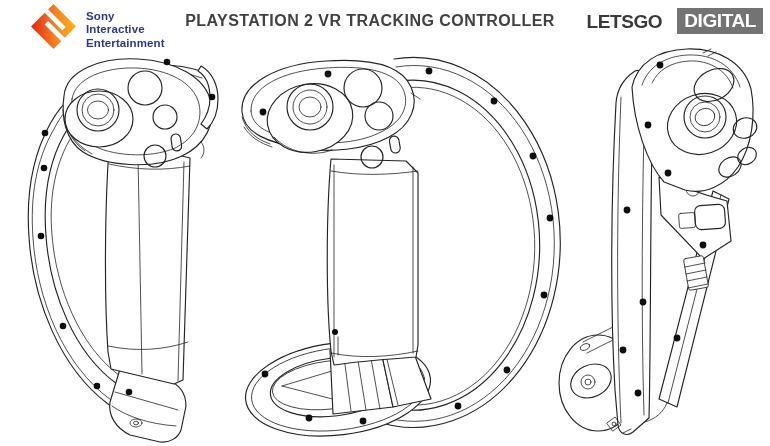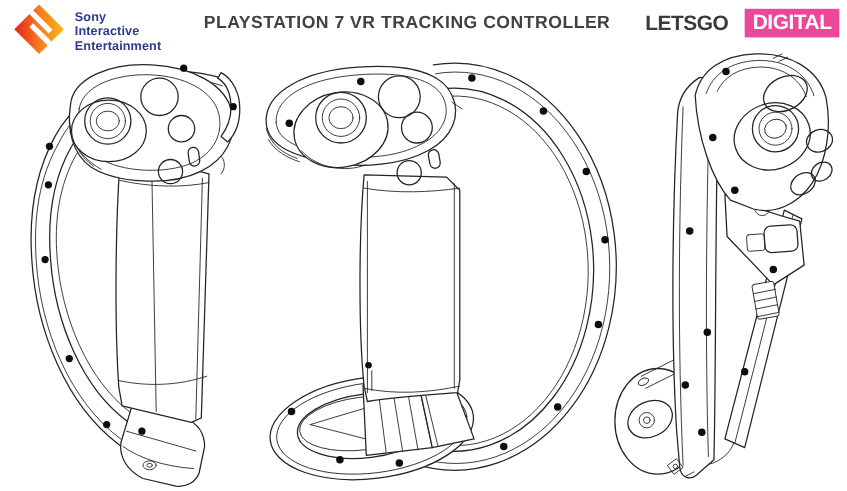--- a/index.html
+++ b/index.html
@@ -1,28 +1,28 @@
 <!DOCTYPE html>
 <html><head>
 <meta charset="utf-8">
 <style>
   html,body{margin:0;padding:0;background:#fff;}
   .page{position:relative;width:770px;height:446px;background:#ffffff;overflow:hidden;
         font-family:"Liberation Sans",sans-serif;}
   
   .hdr{position:absolute;inset:0 0 auto 0;height:56px;}
-  .sony{position:absolute;left:12px;top:3px;display:flex;gap:9px;align-items:flex-start;}
+  .sony{position:absolute;left:30px;top:3px;display:flex;gap:9px;align-items:center;}
   .sie-d{width:47px;height:47px;display:block;}
   .sony-text{color:#2b3990;font-size:11.5px;font-weight:600;line-height:1.14;padding-top:7px;letter-spacing:.1px;}
   .title{position:absolute;left:0;right:30px;top:12px;margin:0;text-align:center;
          font-size:16px;font-weight:700;color:#414042;letter-spacing:.45px;}
   .lgd{position:absolute;right:7px;top:8px;display:flex;align-items:center;
        font-weight:800;font-size:19px;letter-spacing:-.4px;line-height:1;}
   .lgd .letsgo{color:#3a3a3a;margin-right:15px;}
-  .lgd .digital{background:#ec4899;color:#fff;padding:3px 7px 4px;}
+  .lgd .digital{background:#737373;color:#fff;padding:3px 7px 4px;}
   
   svg.draw{position:absolute;overflow:visible;}
   .draw path,.draw ellipse,.draw circle,.draw rect,.draw line{
     stroke:#242424;fill:none;stroke-width:1.15;stroke-linejoin:round;stroke-linecap:round;}
   .draw .f{fill:#ffffff;}
   .draw .t{stroke-width:.8;}
   .draw .dot{fill:#0d0d0d;stroke:none;}
 </style>
 </head>
 <body>
@@ -44,21 +44,21 @@
         <path d="M 15,10 L 18.5,6.5 L 36.5,24.5 L 33,28 Z" fill="#ffffff" stroke="none"></path>
         <path d="M 15,22 L 18.5,18.5 L 36.5,36.5 L 33,40 Z" fill="#ffffff" stroke="none"></path>
       </svg>
       <div class="sony-text">
         <div>Sony</div>
         <div>Interactive</div>
         <div>Entertainment</div>
       </div>
     </div>
 
-    <h1 class="title">PLAYSTATION 7 VR TRACKING CONTROLLER</h1>
+    <h1 class="title">PLAYSTATION 2 VR TRACKING CONTROLLER</h1>
 
     <div class="lgd">
       <span class="letsgo">LETSGO</span>
       <span class="digital">DIGITAL</span>
     </div>
   </header>
 
   <svg class="draw" style="left:8px;top:54px" width="210" height="390" viewBox="0 0 210 390">
     <g>
       <path d="M 197,18 C 132,-2 68,22 42,70 C 24,103 18,142 21,183 C 25,246 52,314 100,350 C 116,362 136,371 152,375"></path>

